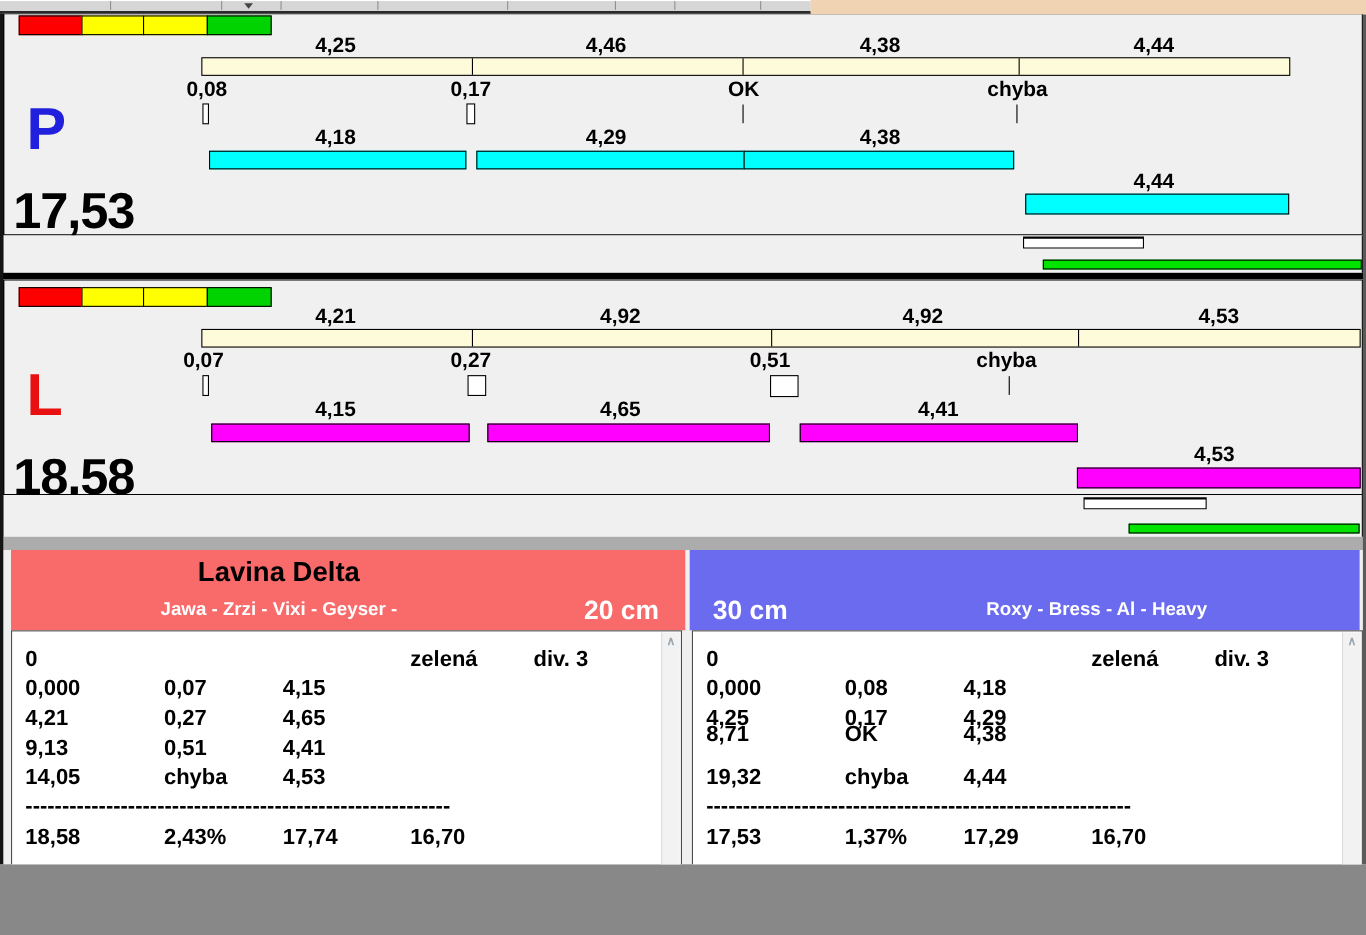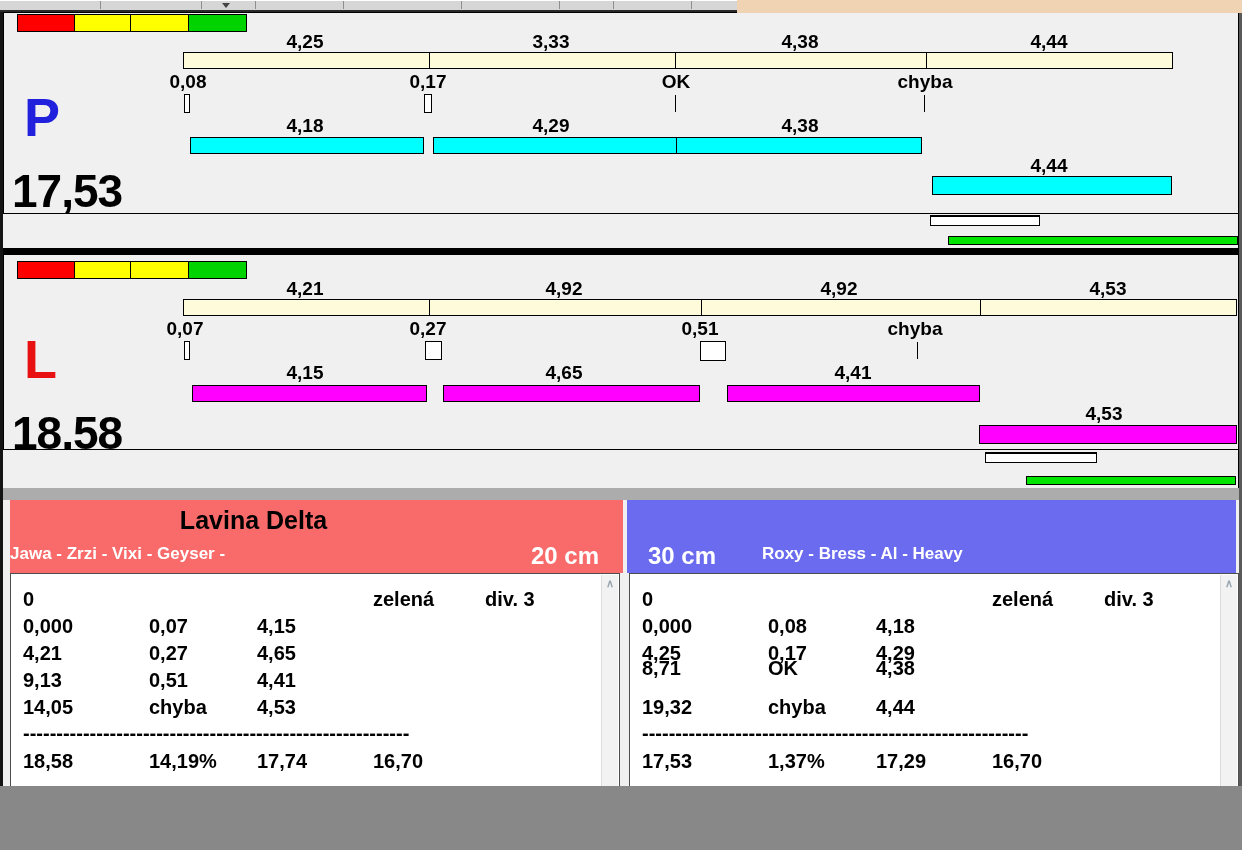--- a/index.html
+++ b/index.html
@@ -34,21 +34,21 @@
   .bigletter{position:absolute;font-weight:bold;font-size:54px;line-height:1;}
   .bigtime{position:absolute;font-weight:bold;font-size:46px;line-height:1;color:#000;letter-spacing:-1px;}
   .white-slab{position:absolute;background:#FFFFFF;border:1px solid #000;border-top-width:2px;box-sizing:border-box;}
   .green-bar{position:absolute;background:#00E400;border:1px solid #000;box-sizing:border-box;}
   .grayband{position:absolute;left:2px;top:488px;width:1238px;height:12px;background:#ACACAC;}
   
   .hdr{position:absolute;top:500px;height:73px;}
   .hdr-red{left:10px;width:613px;background:#F96A6A;}
   .hdr-blue{left:627px;width:609px;background:#6B6BF0;}
   .hdr-title{position:absolute;font-weight:bold;font-size:25px;color:#000;text-align:center;line-height:1;}
-  .hdr-sub{position:absolute;font-weight:bold;font-size:17px;color:#FFFFFF;text-align:left;line-height:1;}
+  .hdr-sub{position:absolute;font-weight:bold;font-size:17px;color:#FFFFFF;text-align:center;line-height:1;}
   .hdr-badge{position:absolute;font-weight:bold;font-size:24px;color:#FFFFFF;text-align:center;line-height:1;}
   .datebox{position:absolute;left:497px;top:494px;width:259px;height:34px;background:#FFFFFF;z-index:5;
            font-size:26px;color:#000;text-align:center;line-height:34px;white-space:nowrap;}
   
   .rtable{position:absolute;top:573px;width:610px;height:257px;background:#FFFFFF;
           border:1px solid #4D4D4D;box-sizing:border-box;}
   .trow{position:absolute;left:0;right:18px;height:27px;}
   .tc{position:absolute;font-weight:bold;font-size:20px;color:#000;white-space:nowrap;line-height:1.2;}
   .sb{position:absolute;top:1px;bottom:1px;right:1px;width:16px;background:#F2F2F2;
       border-left:1px solid #DCDCDC;}
@@ -82,21 +82,21 @@
 
   <div class="panel" style="top:12px;height:202px">
     <div class="blocks" style="left:13px;top:1px">
       <div class="blk" style="width:56px;background:#FF0000"></div>
       <div class="blk" style="width:55px;background:#FFFF00"></div>
       <div class="blk" style="width:57px;background:#FFFF00"></div>
       <div class="blk" style="width:57px;background:#00D300"></div>
     </div>
 
     <div class="lbl" style="left:301px;top:19px">4,25</div>
-    <div class="lbl" style="left:547px;top:19px">3,33</div>
+    <div class="lbl" style="left:547px;top:19px">4,46</div>
     <div class="lbl" style="left:796px;top:19px">4,38</div>
     <div class="lbl" style="left:1045px;top:19px">4,44</div>
 
     <div class="cream" style="left:179px;top:39px;width:990px">
       <div class="vdiv" style="left:245px"></div>
       <div class="vdiv" style="left:491px"></div>
       <div class="vdiv" style="left:742px"></div>
     </div>
 
     <div class="lbl" style="left:184px;top:59px">0,08</div>
@@ -218,21 +218,21 @@
     <div class="trow" style="top:121px">
       <span class="tc" style="left:12px">14,05</span>
       <span class="tc" style="left:138px">chyba</span>
       <span class="tc" style="left:246px">4,53</span>
     </div>
     <div class="trow" style="top:147px">
       <span class="tc" style="left:12px">----------------------------------------------------------</span>
     </div>
     <div class="trow" style="top:175px">
       <span class="tc" style="left:12px">18,58</span>
-      <span class="tc" style="left:138px">14,19%</span>
+      <span class="tc" style="left:138px">2,43%</span>
       <span class="tc" style="left:246px">17,74</span>
       <span class="tc" style="left:362px">16,70</span>
     </div>
     <div class="sb">
       <div class="up">∧</div>
       <div class="dn">∨</div>
     </div>
   </div>
 
   <div class="rtable" style="left:629px">

